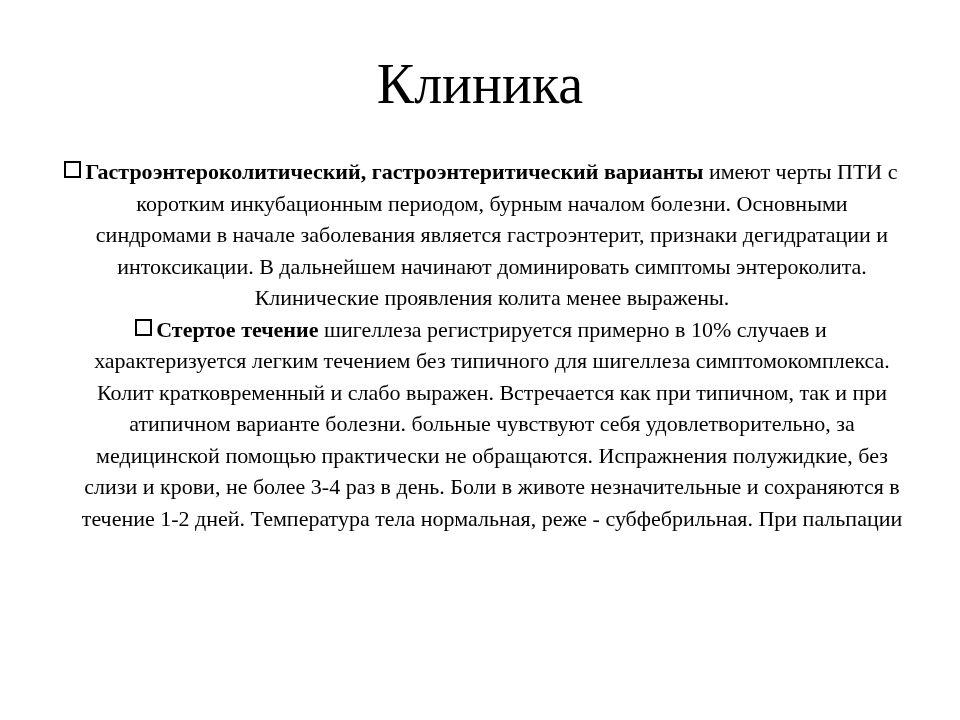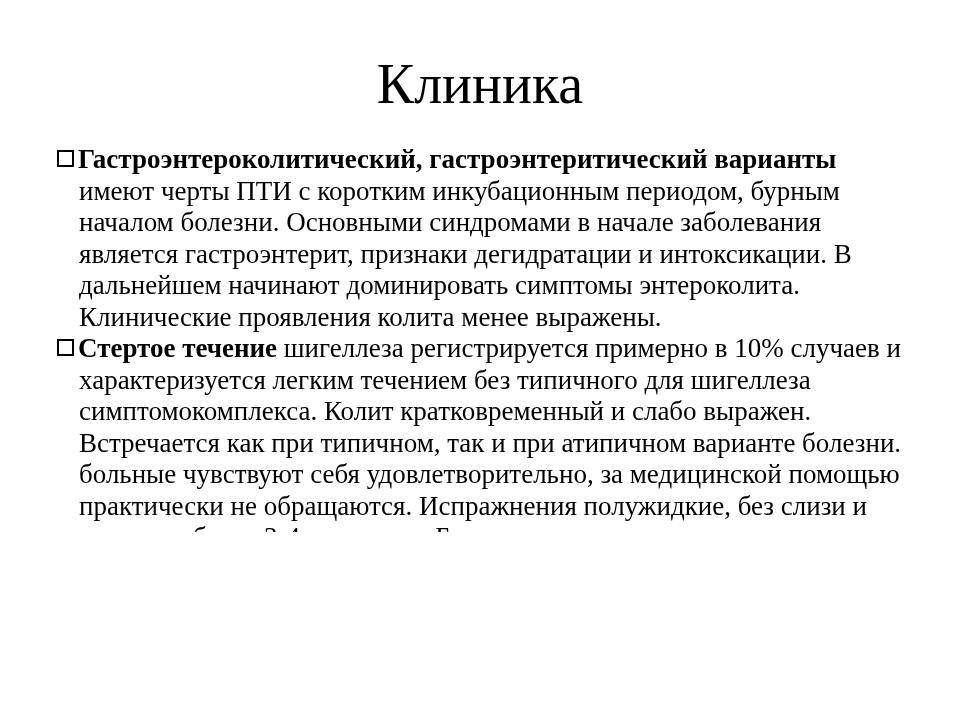--- a/index.html
+++ b/index.html
@@ -24,26 +24,26 @@
     margin: 0;
     text-align: center;
     font-weight: normal;
     font-size: 56px;
     line-height: 1.15;
     color: #000000;
   }
   .content {
     position: absolute;
     left: 57px;
-    top: 144px;
+    top: 156px;
     width: 848px;
-    font-size: 27px;
+    font-size: 22px;
     line-height: 31.5px;
     color: #000000;
-    text-align: left;
+    text-align: center;
   }
   .bullet-item {
     padding-left: 22px;
     text-indent: -22px;
     margin: 0;
   }
   .bullet-square {
     display: inline-block;
     width: 13px;
     height: 13px;

